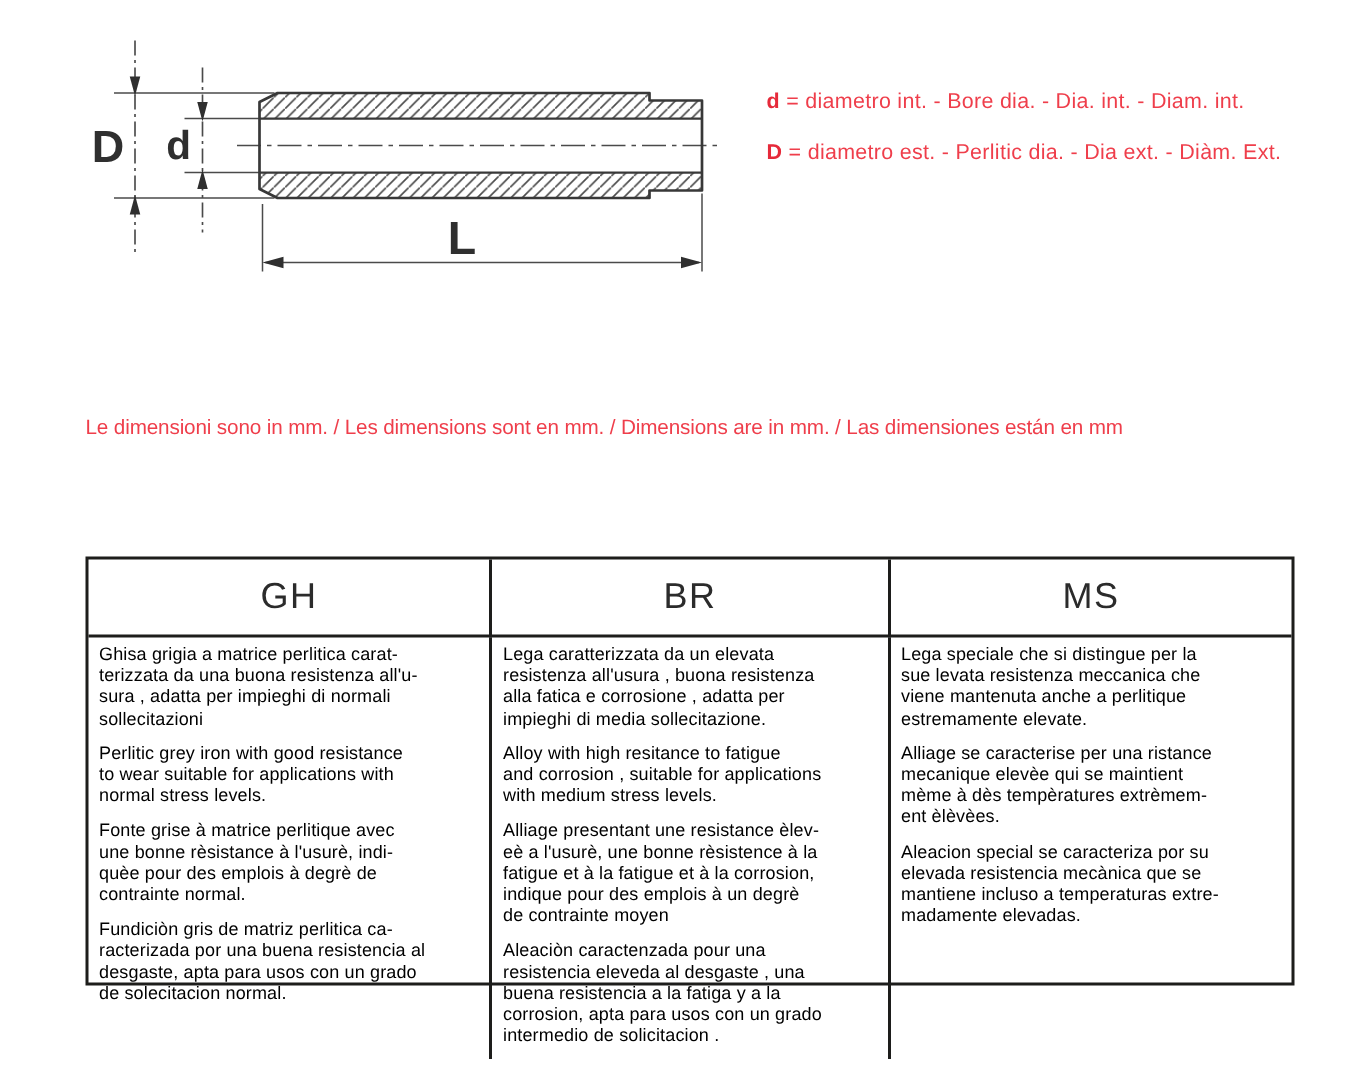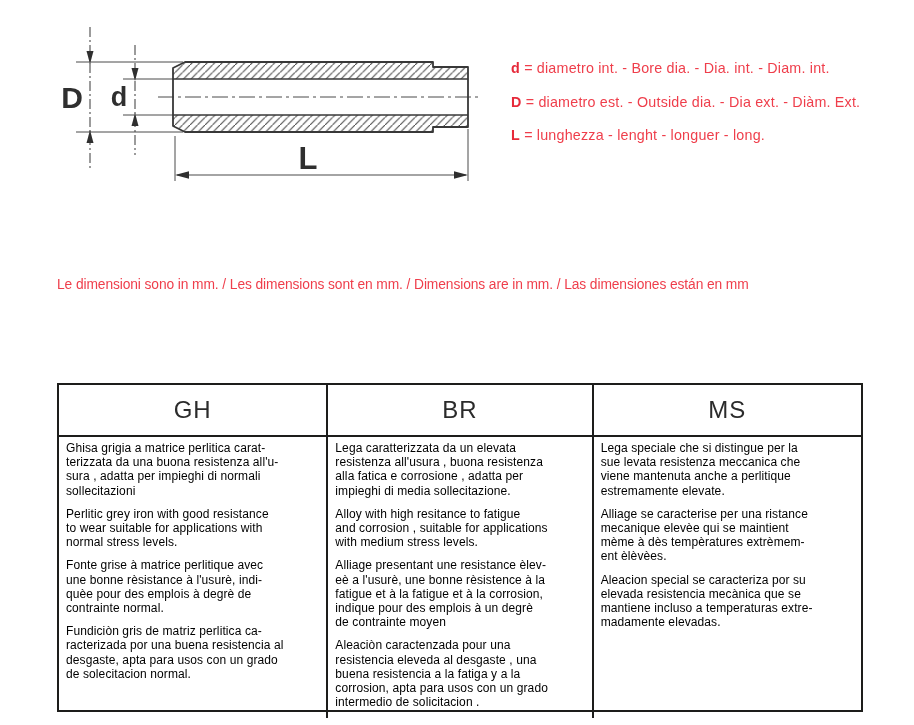--- a/index.html
+++ b/index.html
@@ -29,22 +29,22 @@
   
   .dims-note {
     position: absolute; left: 57px; top: 229px; width: 820px;
     font-size: 13.8px; color: #ef3e4b; letter-spacing: -0.1px;
     white-space: nowrap;
     margin-top: 48px;
   }
 
   
   .materials-table {
-    position: absolute; left: 57px; top: 383px;
-    width: 806px; height: 329px;
+    position: absolute; left: 57px; top: 371px;
+    width: 806px; height: 286px;
     border: 2px solid #1d1d1b;
     display: grid;
     grid-template-columns: 1fr 1fr 1fr;
     grid-template-rows: 52px 1fr;
     background: #fff;
   }
   .th {
     border-bottom: 2px solid #1d1d1b;
     display: flex; align-items: center; justify-content: center;
     font-size: 24px; letter-spacing: 1px; color: #2b2b2b;
@@ -110,25 +110,21 @@
     </g>
   </svg>
 
   <div class="legend">
     <div class="legend-item">
       <span class="sym">d</span>
       <span>= diametro int. - Bore dia. - Dia. int. - Diam. int.</span>
     </div>
     <div class="legend-item">
       <span class="sym">D</span>
-      <span>= diametro est. - Outside dia. - Dia ext. - Diàm. Ext.</span>
-    </div>
-    <div class="legend-item">
-      <span class="sym">L</span>
-      <span>= lunghezza - lenght - longuer - long.</span>
+      <span>= diametro est. - Perlitic dia. - Dia ext. - Diàm. Ext.</span>
     </div>
   </div>
 
   <div class="dims-note">Le dimensioni sono in mm. / Les dimensions sont en mm. / Dimensions are in mm. / Las dimensiones están en mm</div>
 
   <div class="materials-table">
     <div class="th">GH</div>
     <div class="th mid">BR</div>
     <div class="th">MS</div>
 

